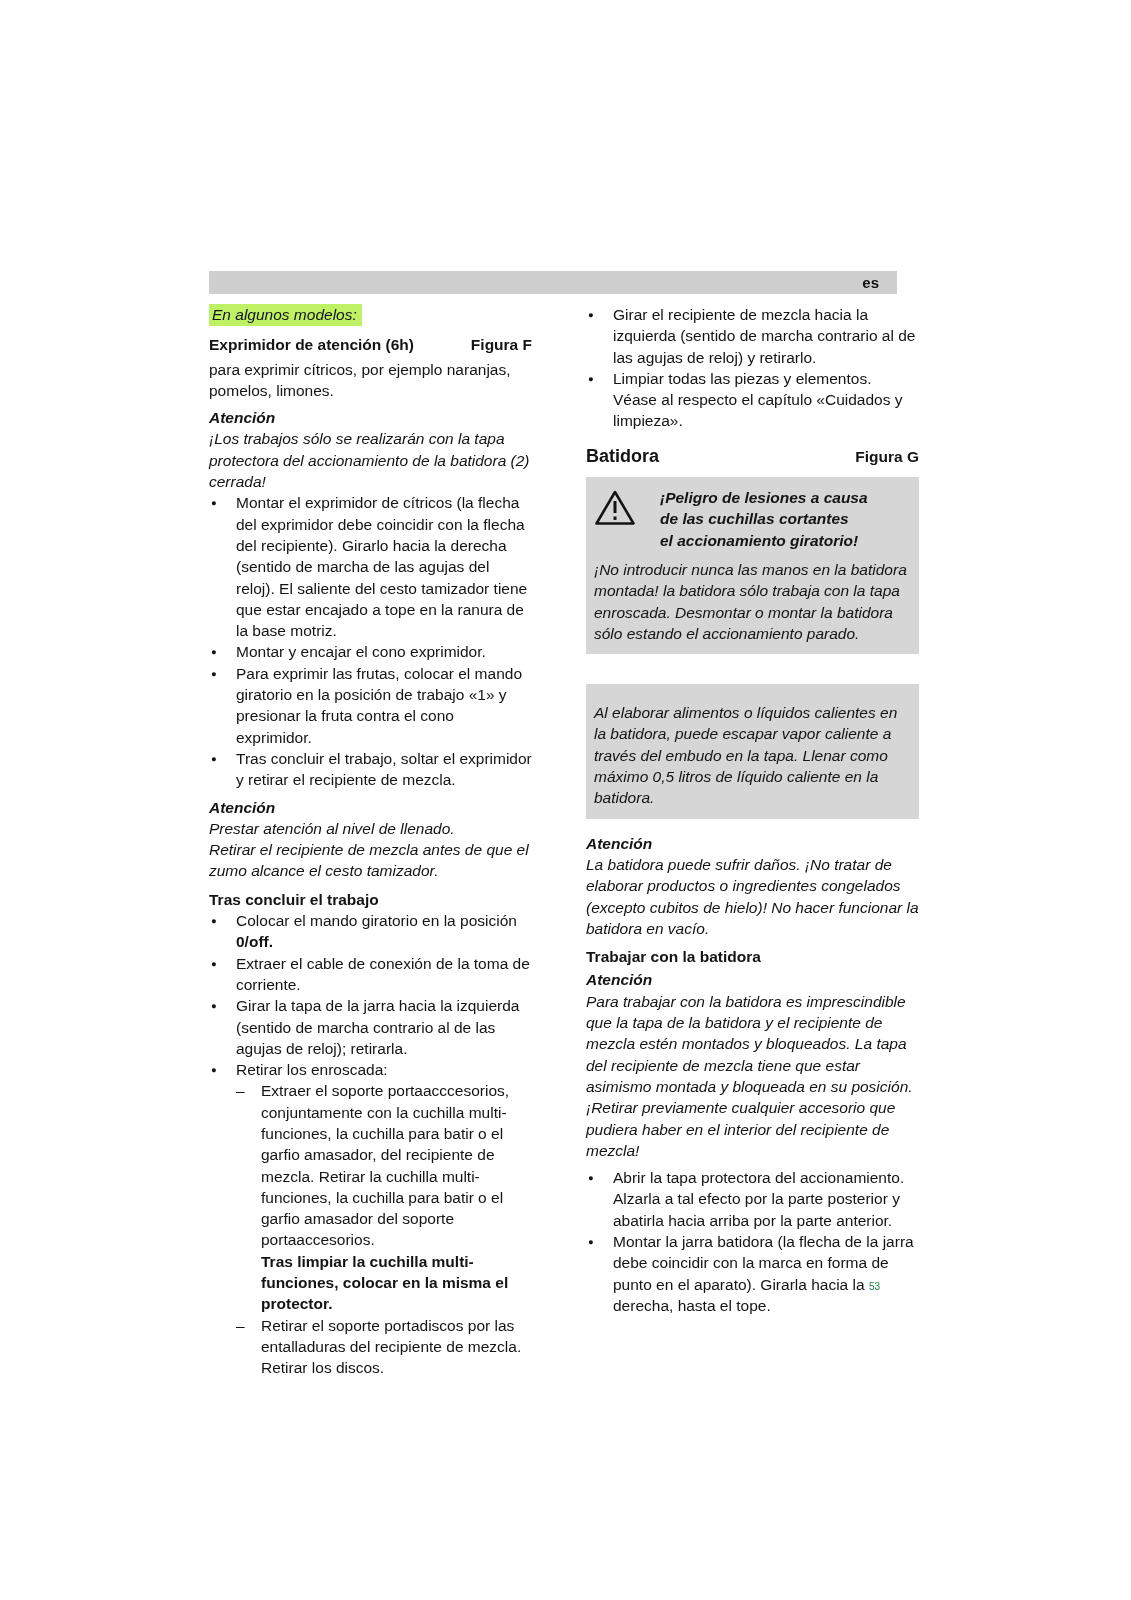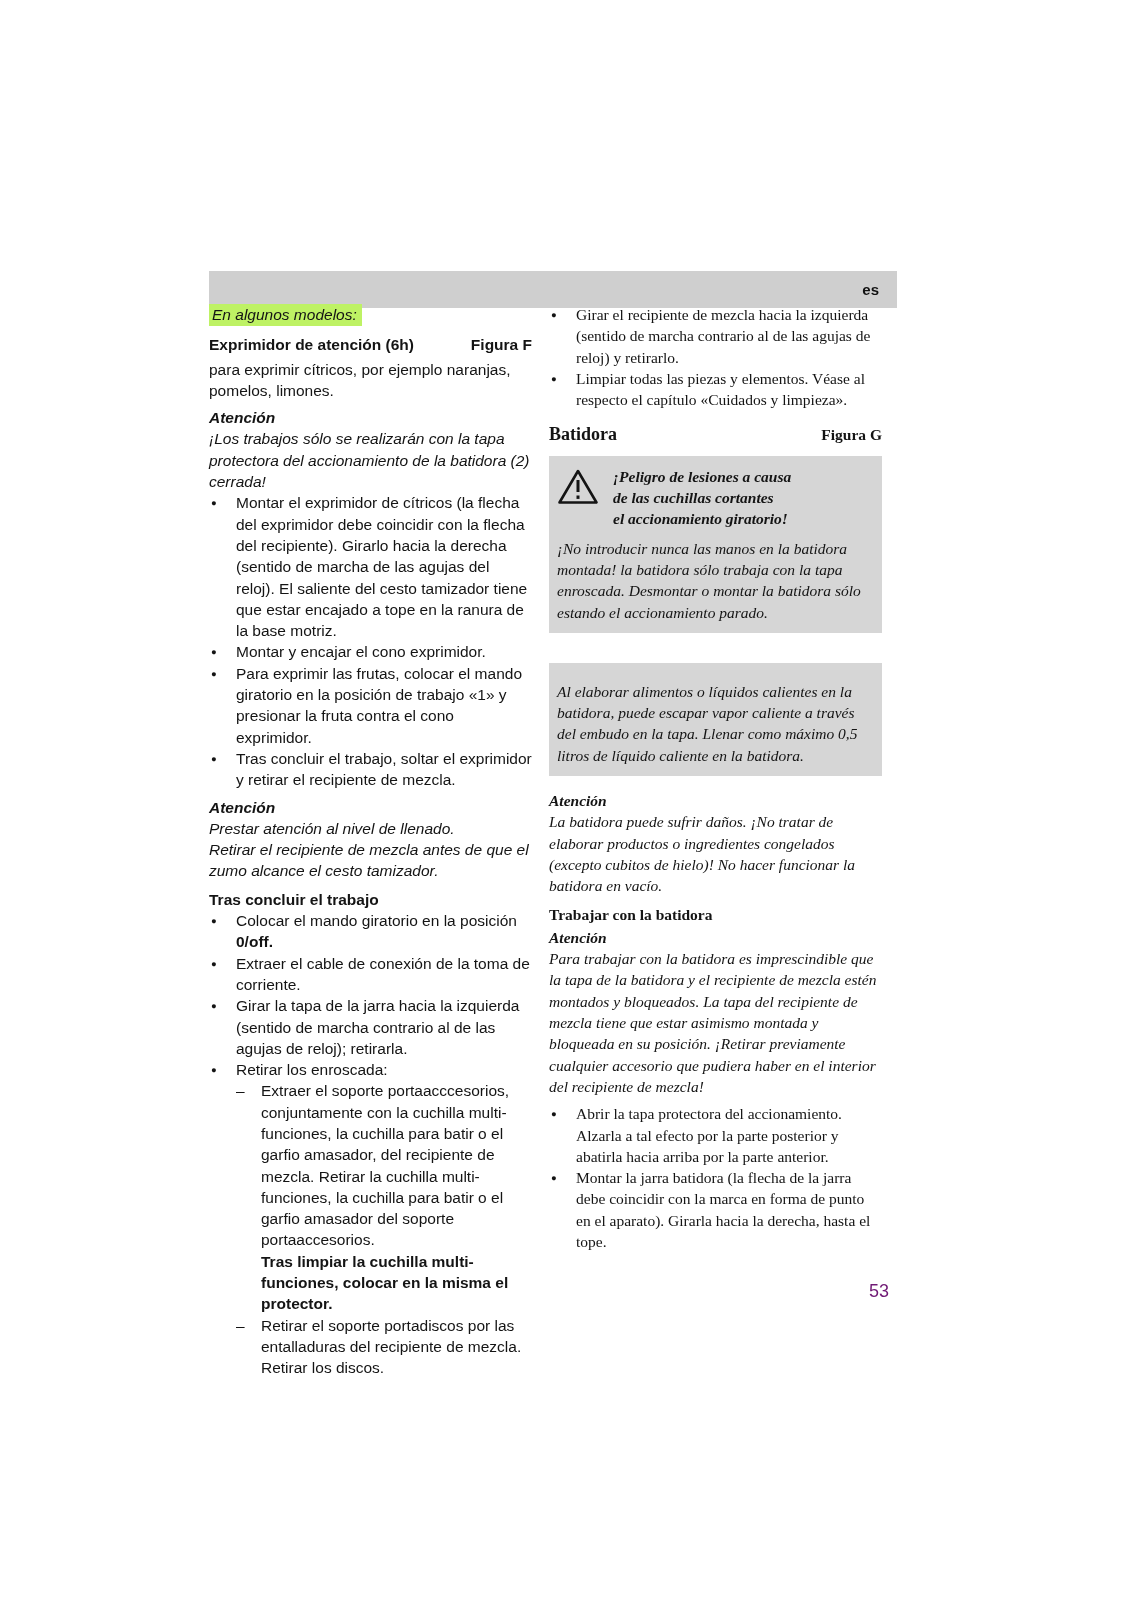--- a/index.html
+++ b/index.html
@@ -5,30 +5,30 @@
   * { margin:0; padding:0; box-sizing:border-box; }
   html,body { background:#ffffff; }
   body {
     width:1131px; height:1600px;
     font-family:"Liberation Sans", sans-serif;
     color:#141414;
   }
   .page { position:relative; width:1131px; height:1600px; background:#ffffff; overflow:hidden; }
 
   .header-bar {
-    position:absolute; left:209px; top:271px; width:688px; height:37px;
+    position:absolute; left:209px; top:271px; width:688px; height:23px;
     background:#cfcfcf;
     display:flex; align-items:center; justify-content:flex-end;
     padding-right:18px;
   }
   .header-lang { font-weight:bold; font-size:15px; color:#111; }
 
   .col { position:absolute; top:304px; font-size:15.5px; line-height:21.3px; }
   .col-left  { left:209px; width:323px; }
-  .col-right { left:549px; width:333px;font-family:Liberation Serif, serif; }
+  .col-right { left:586px; width:333px; }
 
   .hl-note {
     display:inline-block; background:#bef264; font-style:italic;
     padding:0 5px 1px 3px; margin-bottom:7px;
   }
   .h-row { display:flex; justify-content:space-between; align-items:baseline;
            font-weight:bold; margin:1px 0 3px 0; }
   .h-lg { font-size:18px; }
   .b-i { font-weight:bold; font-style:italic; margin-top:6px; }
   .italic { font-style:italic; }
@@ -40,32 +40,32 @@
     content:"●"; position:absolute; left:2px; top:5px;
     font-size:9.5px; line-height:12px;
   }
   .dash { position:relative; padding-left:52px; }
   .dash::before { content:"–"; position:absolute; left:27px; top:0; }
   .sub-bold { padding-left:52px; font-weight:bold; }
 
   .warn-box { background:#d6d6d6; padding:10px 10px 10px 8px; }
   .warn-box-1 { margin-top:10px; }
   .warn-box-2 { margin-top:30px; }
-  .warn-head { display:flex; gap:14px; align-items:flex-start; }
+  .warn-head { display:flex; gap:24px; align-items:flex-start; }
   .warn-head.center { align-items:center; }
   .warn-icon { flex:0 0 42px; padding-top:2px; }
   .warn-title { font-weight:bold; font-style:italic; }
   .warn-body { font-style:italic; margin-top:8px; }
 
   .mt14 { margin-top:14px;gap:28px; }
   .mt6  { margin-top:6px; }
 
   .page-num {
     position:absolute; left:869px; top:1281px;
-    font-size:18px; color:#701a75;
+    font-size:10px; color:#15803d;
   }
 </style>
 </head>
 <body>
 
 <div class="page">
 
   <div class="header-bar">
     <span class="header-lang">es</span>
   </div>

